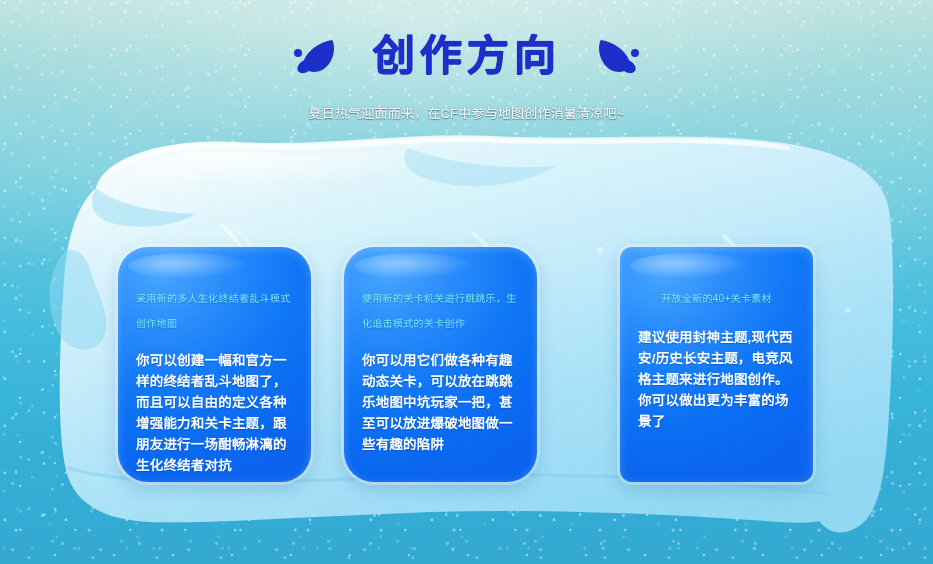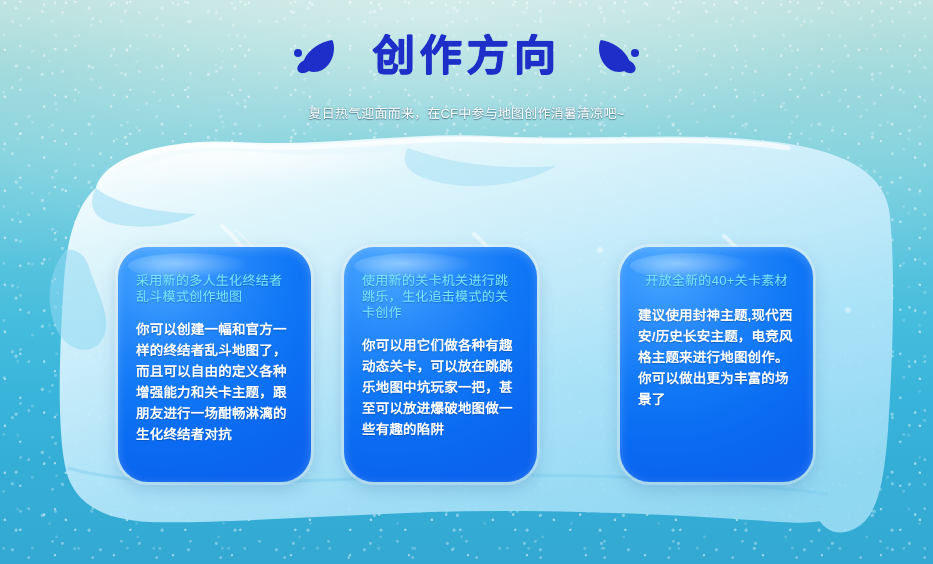--- a/index.html
+++ b/index.html
@@ -109,29 +109,29 @@
     box-sizing:border-box;
   }
   .card::after{
     content:"";position:absolute;left:10px;top:6px;width:120px;height:26px;
     border-radius:50%;
     background:radial-gradient(ellipse at 40% 40%, rgba(255,255,255,.40), rgba(255,255,255,0) 70%);
     pointer-events:none;
   }
   #card-1{left:118px;}
   #card-2{left:344px;}
-  #card-3{left:620px;}
+  #card-3{left:620px;border-radius:12px;}
 
   .card-heading{
     color:#79e5f7;
-    font-size:13px;
-    line-height:16px;
+    font-size:10px;
+    line-height:25px;
     letter-spacing:.3px;
     text-shadow:0 1px 1px rgba(0,60,130,.35);
-    margin:0 0 14px 0;
+    margin:13px 0 14px 0;
   }
   .card-body{
     color:#ffffff;
     font-size:13.5px;
     line-height:21px;
     letter-spacing:.2px;
     text-shadow:0 1px 1px rgba(0,55,125,.40);
     margin:0;
     font-weight:bold;
   }

